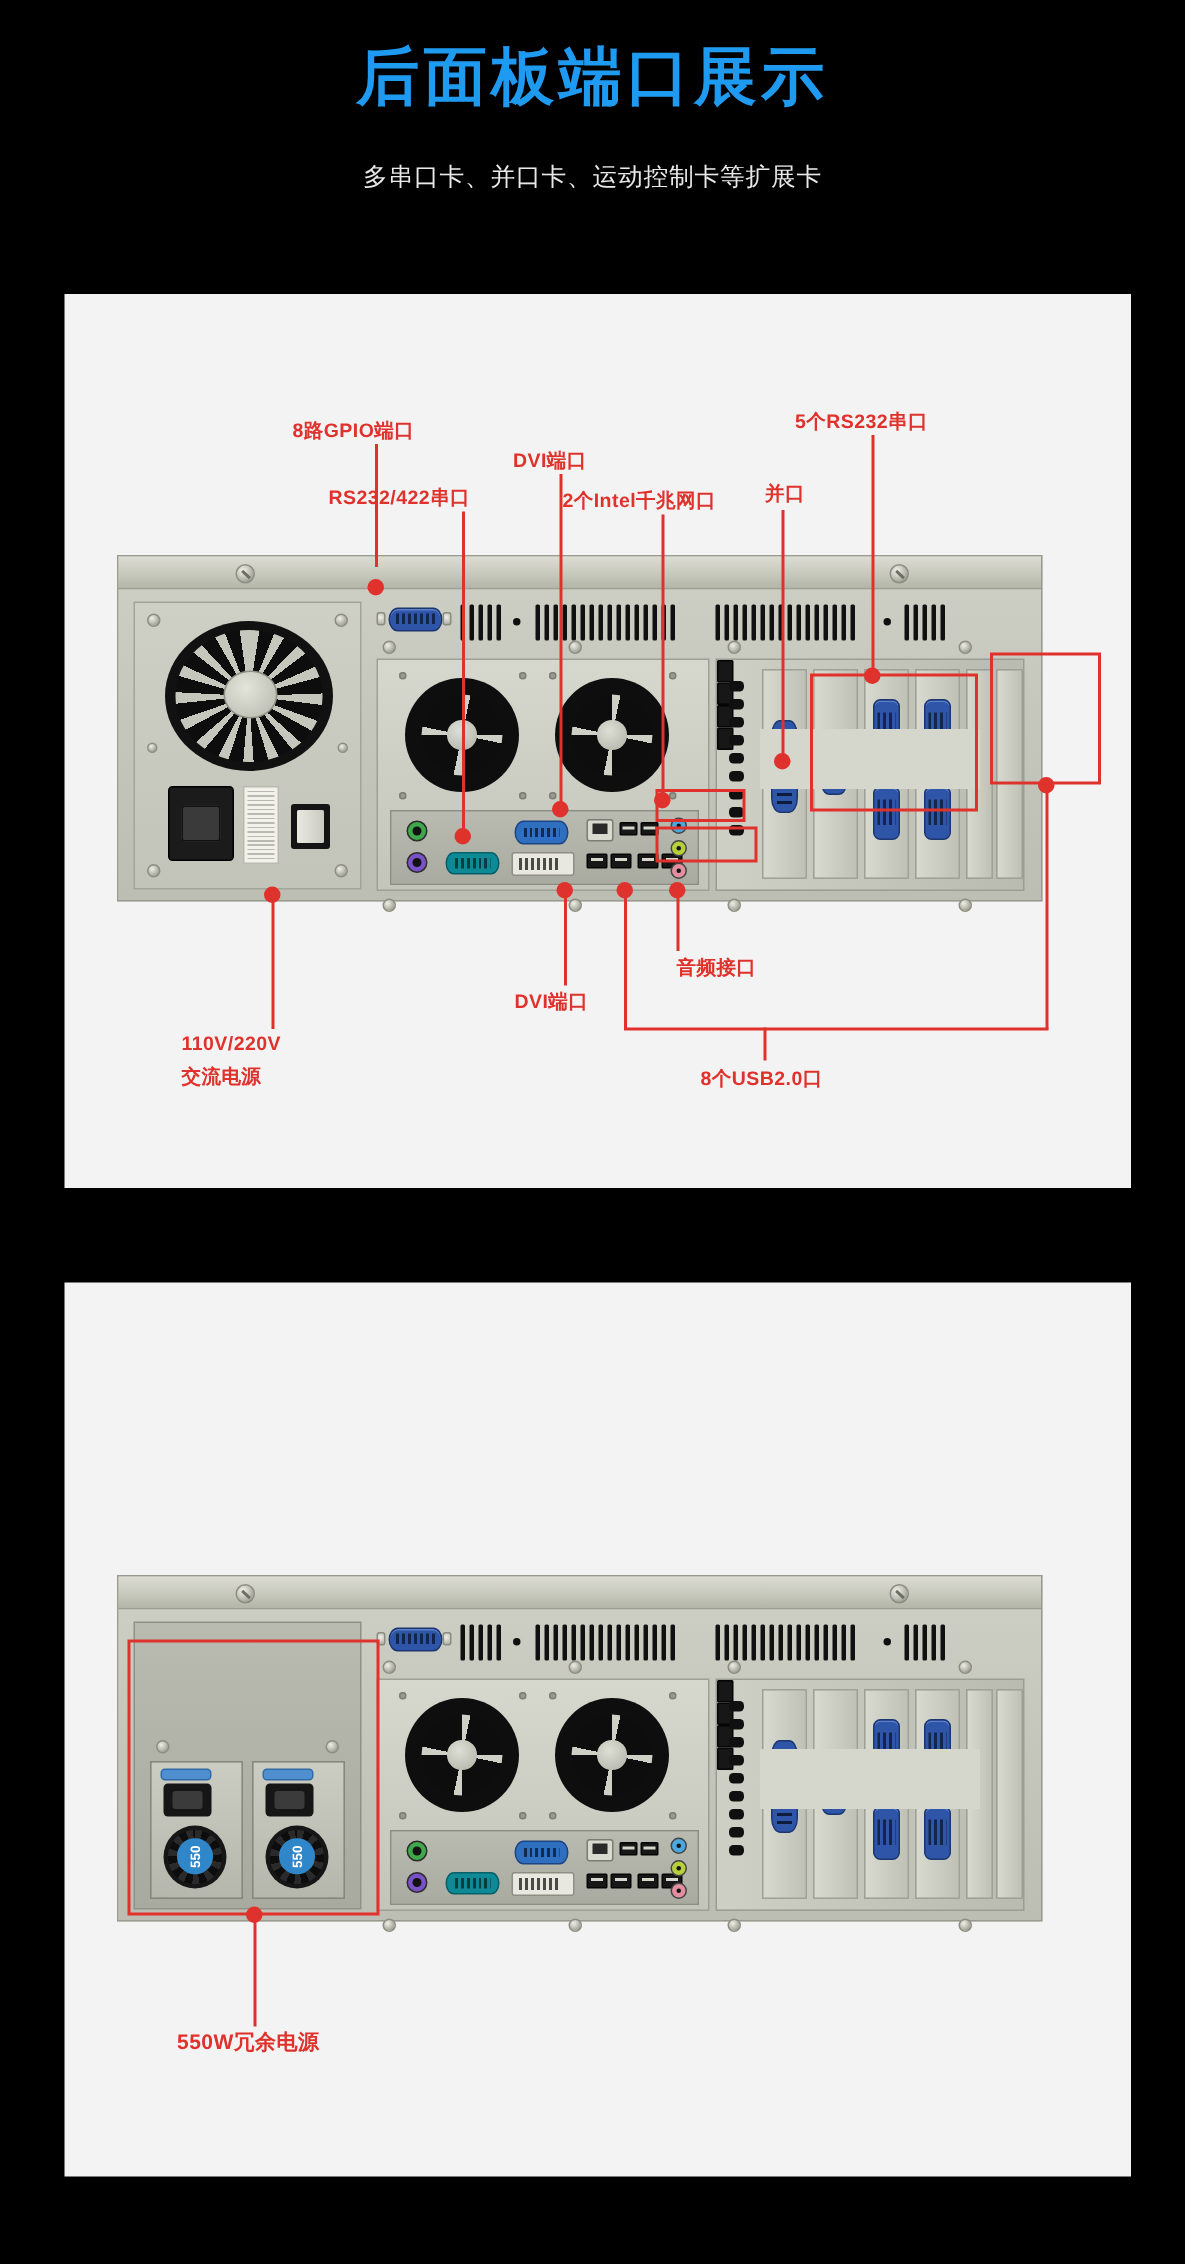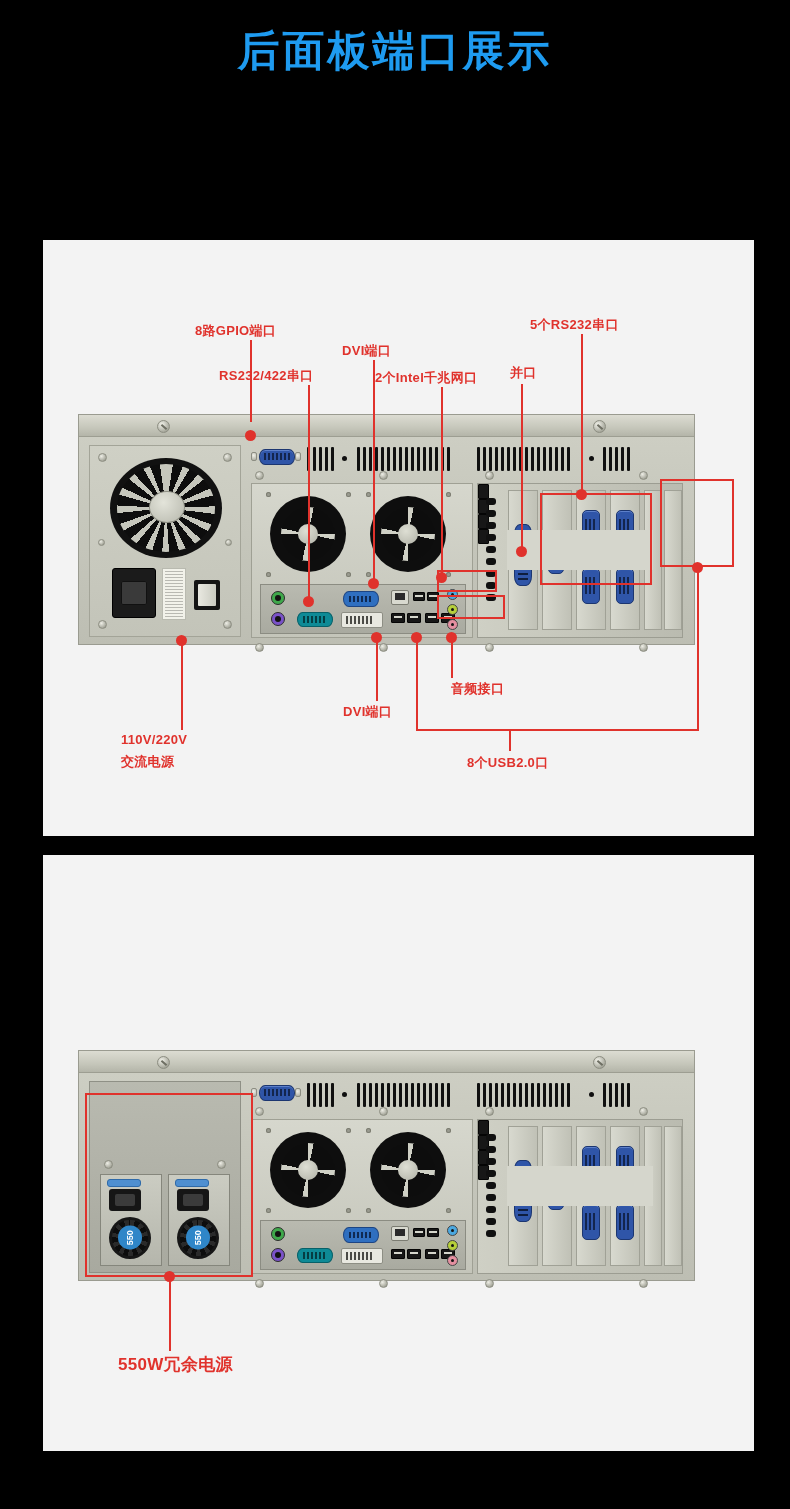--- a/index.html
+++ b/index.html
@@ -16,21 +16,21 @@
     font-size:42px; font-weight:700; color:#1e9bf0; letter-spacing:3px;
     line-height:1.1;
   }
   .hero-sub{
     position:absolute; left:95px; top:104px; width:600px; text-align:center;
     font-size:16.5px; color:#e9e9e9; line-height:1.72; letter-spacing:.5px;
   }
 
   
   .panel{ position:absolute; background:#f3f3f3; }
-  #panel-one{ left:43px; top:196px; width:711px; height:596px;margin-top:44px; }
+  #panel-one{ left:43px; top:196px; width:711px; height:596px; }
   #panel-two{ left:43px; top:855px; width:711px; height:596px; }
 
   .section-title{
     position:absolute; left:0; width:100%; text-align:center;
     font-size:38px; font-weight:700; color:#222; letter-spacing:4px;
   }
 
   
   .chassis{
     position:absolute;
@@ -228,20 +228,21 @@
   }
   .hilite{
     position:absolute; border:2px solid #e0322c; background:transparent;
   }
 </style>
 </head>
 <body>
 
 <div class="hero-title">后面板端口展示</div>
 <div class="hero-sub">
+  <div>多串口卡、并口卡、运动控制卡等扩展卡</div>
 </div>
 
 <div class="panel" id="panel-one">
 
   <div class="chassis" style="left:35px; top:174px; width:617px; height:231px;">
     <div class="lip">
       <div class="lip-screw" style="left:78px;"></div>
       <div class="lip-screw" style="right:88px;"></div>
     </div>
     <div class="body-face">
@@ -602,14 +603,14 @@
       <div class="screw" style="left:176px; top:206px;"></div>
       <div class="screw" style="left:300px; top:206px;"></div>
       <div class="screw" style="left:406px; top:206px;"></div>
       <div class="screw" style="left:560px; top:206px;"></div>
     </div>
   </div>
 
   <div class="hilite" style="left:42px; top:238px; width:168px; height:184px;"></div>
   <div class="dot" style="left:121px; top:416px;"></div>
   <div class="lead v" style="left:126px; top:424px; height:72px;"></div>
-  <div class="ann" style="left:75px; top:498px; font-size:17px;">550W冗余电源</div>
+  <div class="ann" style="left:75px; top:498px; font-size:14px;">550W冗余电源</div>
 </div>
 
 </body></html>

